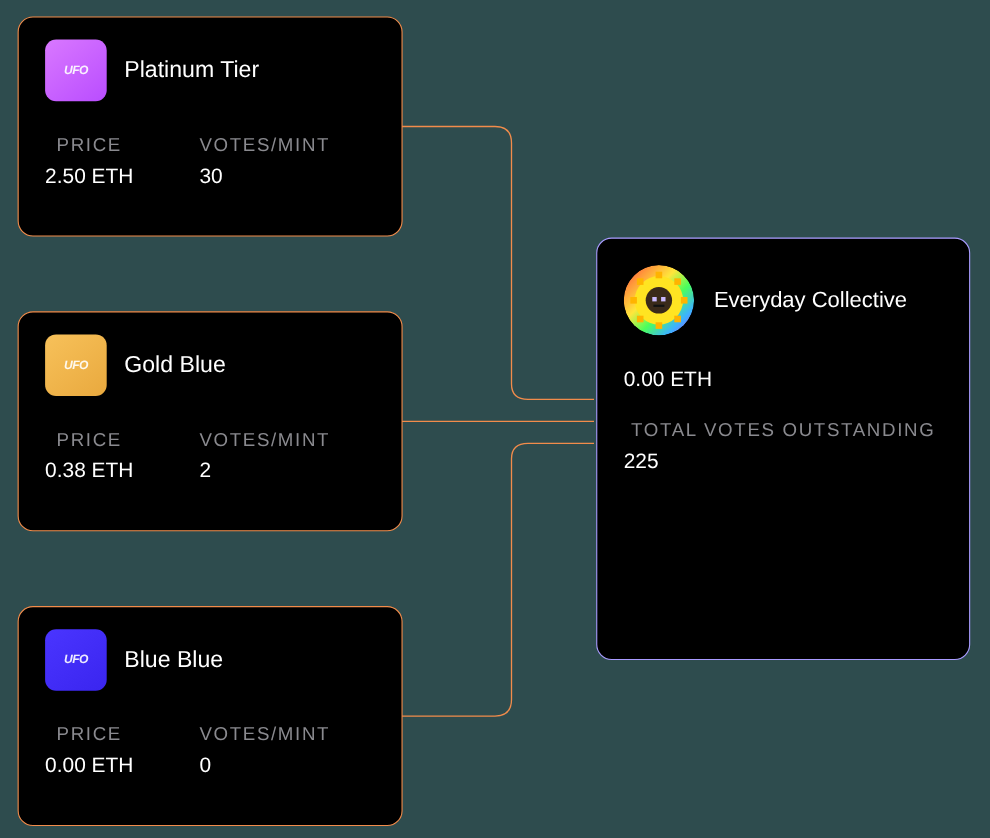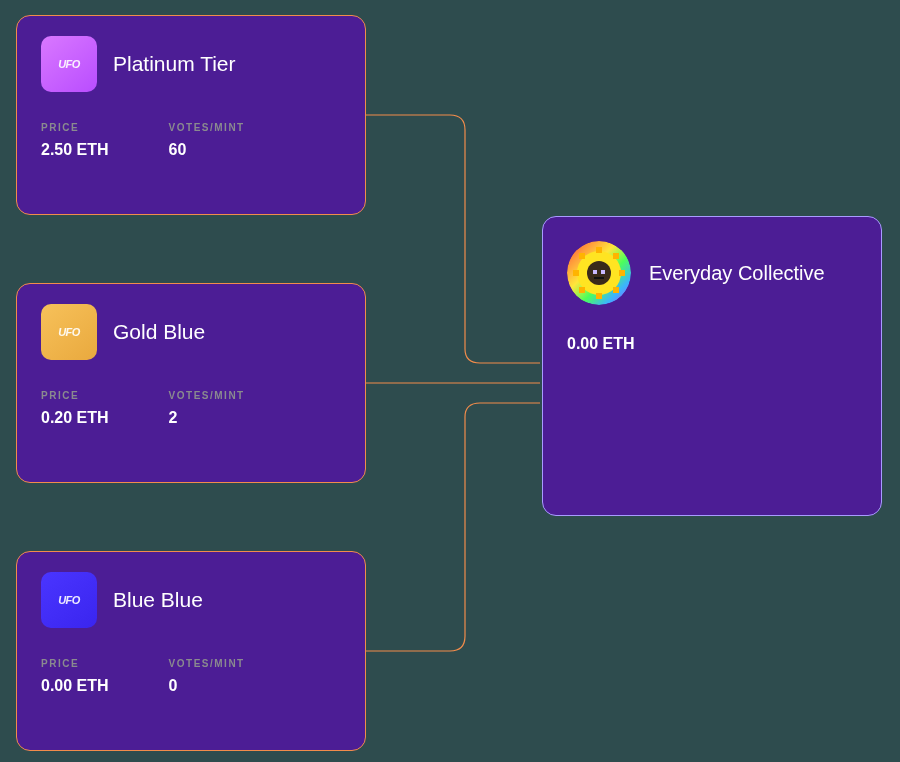--- a/index.html
+++ b/index.html
@@ -11,21 +11,21 @@
     position: relative;
     overflow: hidden;
   }
   .stage {
     position: relative;
     width: 900px;
     height: 762px;
   }
   .card {
     position: absolute;
-    background: #4c1d95;
+    background: #000000;
     border-radius: 14px;
     padding: 20px 24px 11px 24px;
     color: #fff;
   }
   .tier-card {
     width: 350px;
     height: 200px;
     border: 1px solid #f28c4b;
   }
   .tier-header {
@@ -50,36 +50,37 @@
   .tier-name {
     font-size: 21px;
     font-weight: 500;
     color: #ffffff;
   }
   .tier-stats {
     display: flex;
     gap: 60px;
   }
   .stat-label {
-    font-size: 10px;
+    font-size: 17px;
     letter-spacing: 1.5px;
     color: #8a8a8f;
     text-transform: uppercase;
-    font-weight: 700;
+    font-weight: 400;
     margin-bottom: 8px;
+    text-align: center;
   }
   .stat-value {
-    font-size: 16px;
-    font-weight: 700;
+    font-size: 19px;
+    font-weight: 400;
     color: #ffffff;
   }
 
   .collective-card {
     width: 340px;
-    height: 300px;
+    height: 384px;
     border: 1px solid #a99bff;
     left: 542px;
     top: 216px;
     padding-top: 24px;
   }
   .collective-header {
     display: flex;
     align-items: center;
     gap: 18px;
     margin-bottom: 30px;
@@ -127,36 +128,36 @@
         </div>
       <div class="tier-name">Platinum Tier</div>
     </div>
     <div class="tier-stats">
       <div>
         <div class="stat-label">PRICE</div>
         <div class="stat-value">2.50 ETH</div>
       </div>
       <div>
         <div class="stat-label">VOTES/MINT</div>
-        <div class="stat-value">60</div>
+        <div class="stat-value">30</div>
       </div>
     </div>
   </div>
 
   <div class="card tier-card" style="left:16px; top:283px;">
     <div class="tier-header">
       <div class="tier-icon" style="background: linear-gradient(140deg, rgb(247, 193, 90) 0%, rgb(233, 169, 62) 100%);">
           <span>UFO</span>
         </div>
       <div class="tier-name">Gold Blue</div>
     </div>
     <div class="tier-stats">
       <div>
         <div class="stat-label">PRICE</div>
-        <div class="stat-value">0.20 ETH</div>
+        <div class="stat-value">0.38 ETH</div>
       </div>
       <div>
         <div class="stat-label">VOTES/MINT</div>
         <div class="stat-value">2</div>
       </div>
     </div>
   </div>
 
   <div class="card tier-card" style="left:16px; top:551px;">
     <div class="tier-header">
@@ -218,15 +219,19 @@
               <rect x="46" y="46" width="6" height="6"></rect>
             </g>
           </g>
         </svg>
       </div>
       <div class="collective-name">Everyday Collective</div>
     </div>
     <div class="collective-field">
       <div class="stat-value">0.00 ETH</div>
     </div>
+    <div class="collective-field">
+      <div class="stat-label">TOTAL VOTES OUTSTANDING</div>
+      <div class="stat-value">225</div>
+    </div>
   </div>
 
 </div>
 
 </body></html>

